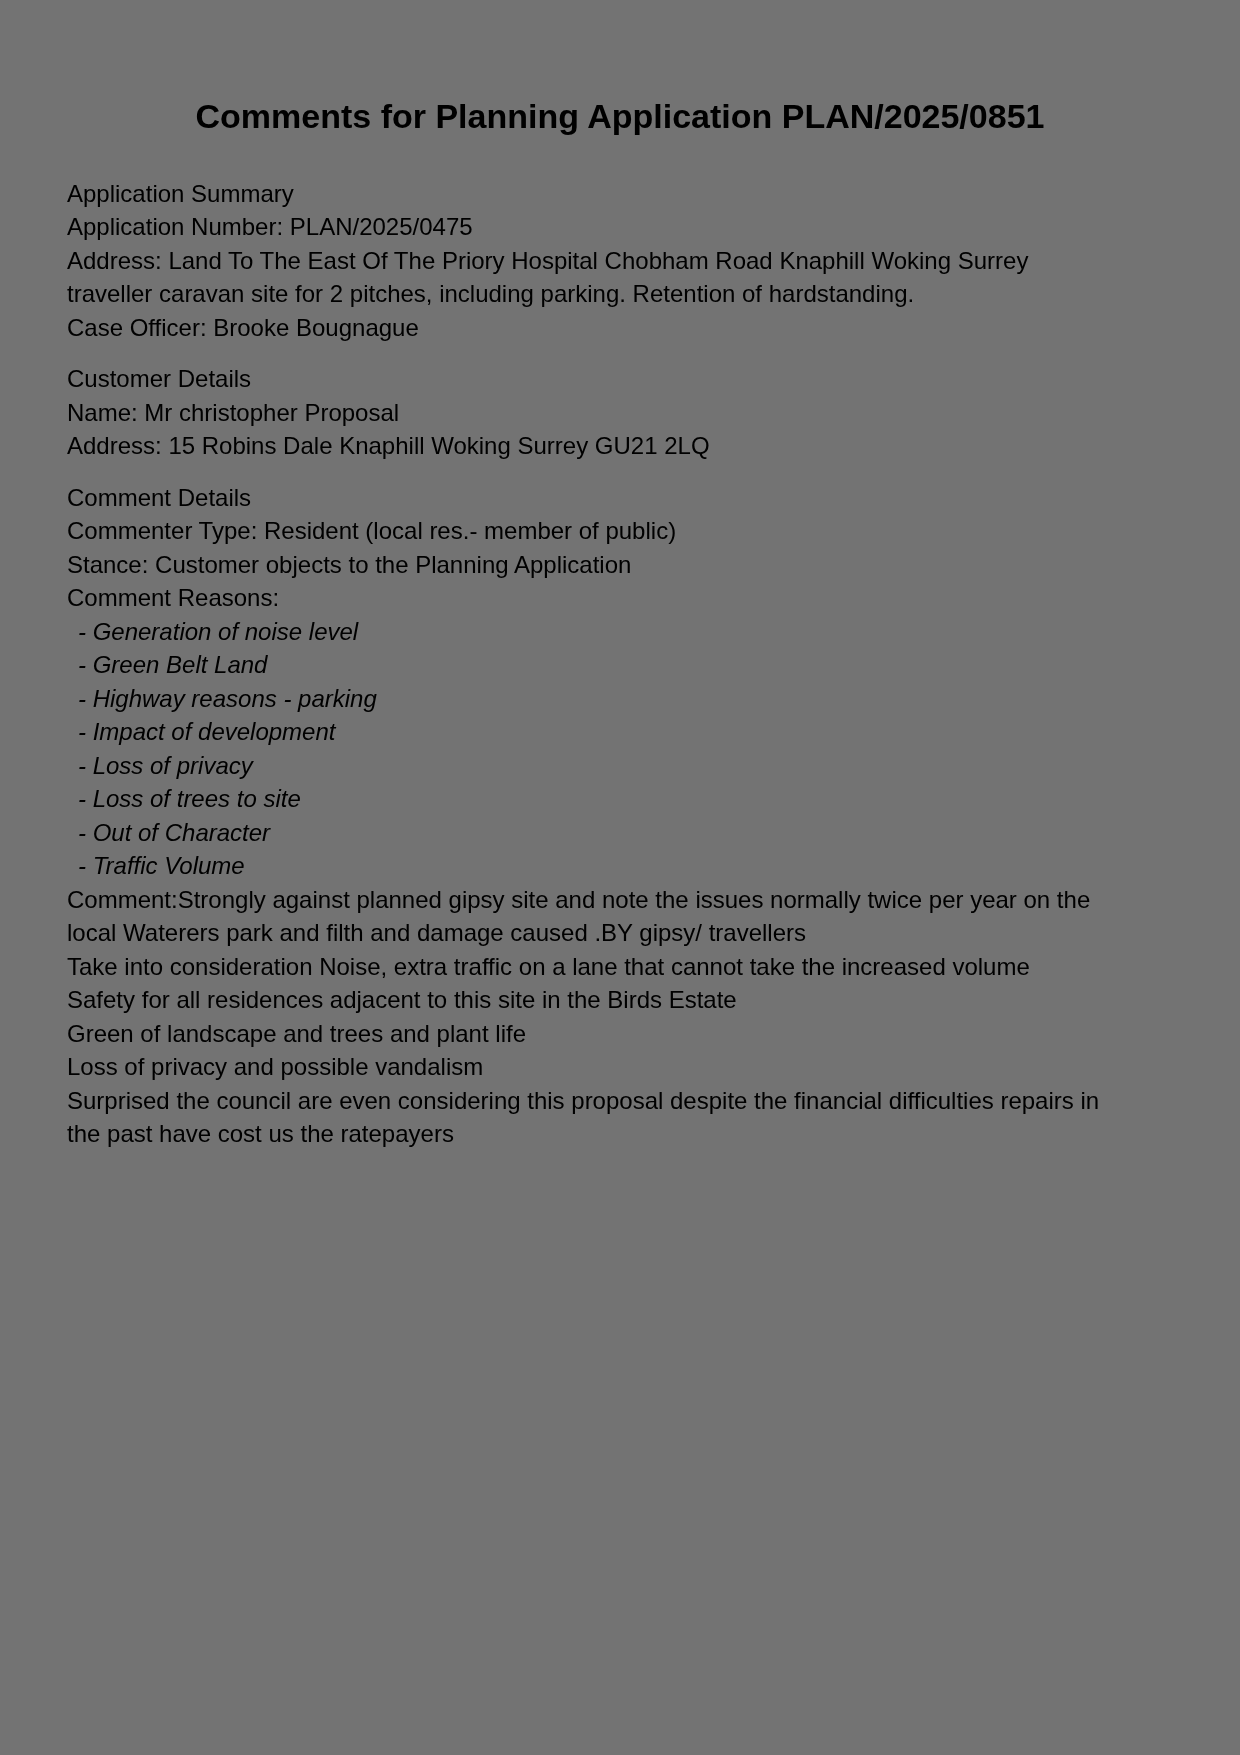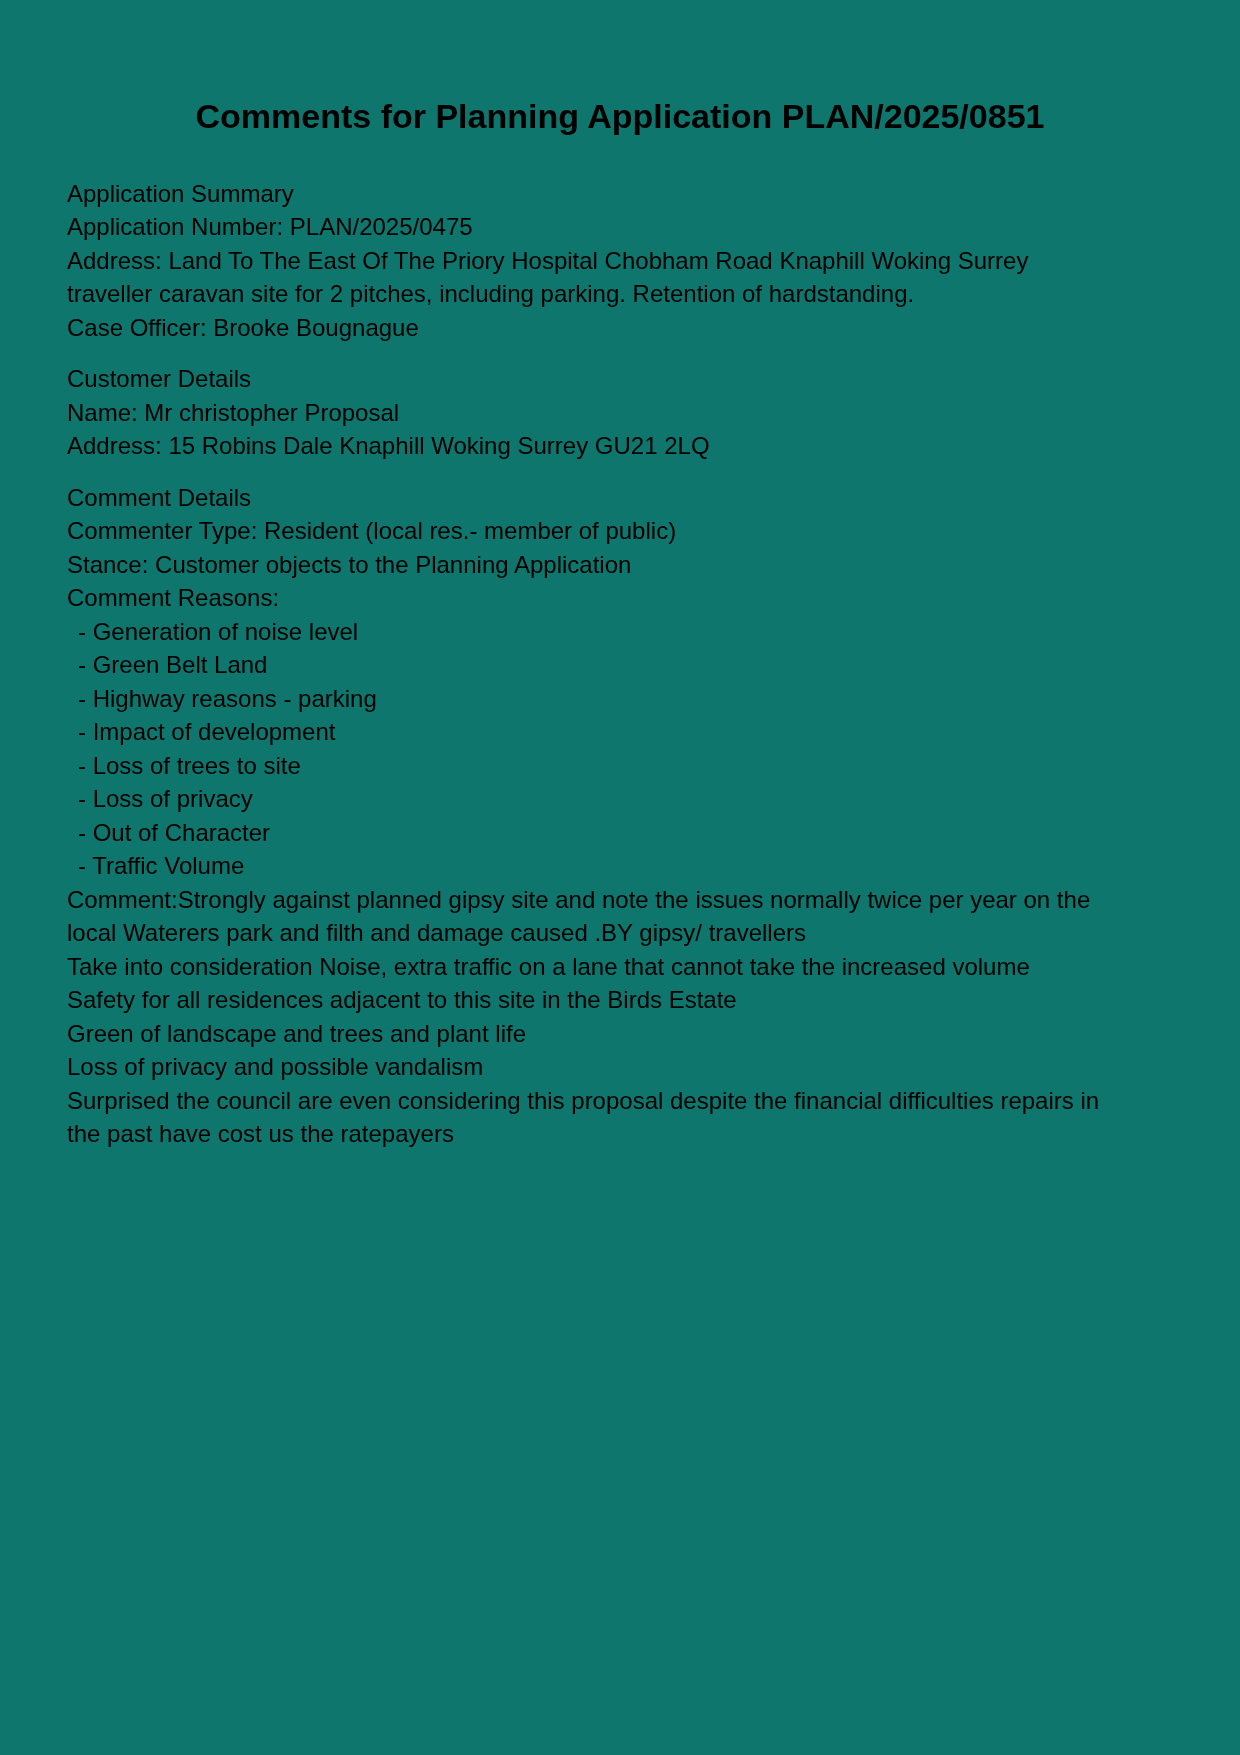--- a/index.html
+++ b/index.html
@@ -12,21 +12,21 @@
     height: 1755px;
     color: #000000;
     font-family: "Liberation Sans", sans-serif;
     overflow: hidden;
   }
   .page {
     box-sizing: border-box;
     width: 1240px;
     height: 1755px;
     padding: 96px 67px 0 67px;
-    background: #0f766e;
+    background: #737373;
   }
   .doc-title {
     font-size: 34px;
     font-weight: bold;
     line-height: 1.2;
     text-align: center;
     margin: 0 0 40px 0;
     white-space: nowrap;
   }
   .section {
@@ -41,20 +41,21 @@
     font-weight: normal;
     white-space: nowrap;
   }
   .line {
     font-size: 24px;
     line-height: 33.5px;
     white-space: nowrap;
   }
   .indent {
     padding-left: 11px;
+    font-style: italic;
   }
 </style>
 </head>
 <body>
 
 <div class="page">
 
   <h1 class="doc-title">Comments for Planning Application PLAN/2025/0851</h1>
 
   <div class="section">
@@ -73,22 +74,22 @@
 
   <div class="section">
     <div class="heading">Comment Details</div>
     <div class="line">Commenter Type: Resident (local res.- member of public)</div>
     <div class="line">Stance: Customer objects to the Planning Application</div>
     <div class="line">Comment Reasons:</div>
     <div class="line indent">- Generation of noise level</div>
     <div class="line indent">- Green Belt Land</div>
     <div class="line indent">- Highway reasons - parking</div>
     <div class="line indent">- Impact of development</div>
+    <div class="line indent">- Loss of privacy</div>
     <div class="line indent">- Loss of trees to site</div>
-    <div class="line indent">- Loss of privacy</div>
     <div class="line indent">- Out of Character</div>
     <div class="line indent">- Traffic Volume</div>
     <div class="line">Comment:Strongly against planned gipsy site and note the issues normally twice per year on the</div>
     <div class="line">local Waterers park and filth and damage caused .BY gipsy/ travellers</div>
     <div class="line">Take into consideration Noise, extra traffic on a lane that cannot take the increased volume</div>
     <div class="line">Safety for all residences adjacent to this site in the Birds Estate</div>
     <div class="line">Green of landscape and trees and plant life</div>
     <div class="line">Loss of privacy and possible vandalism</div>
     <div class="line">Surprised the council are even considering this proposal despite the financial difficulties repairs in</div>
     <div class="line">the past have cost us the ratepayers</div>

